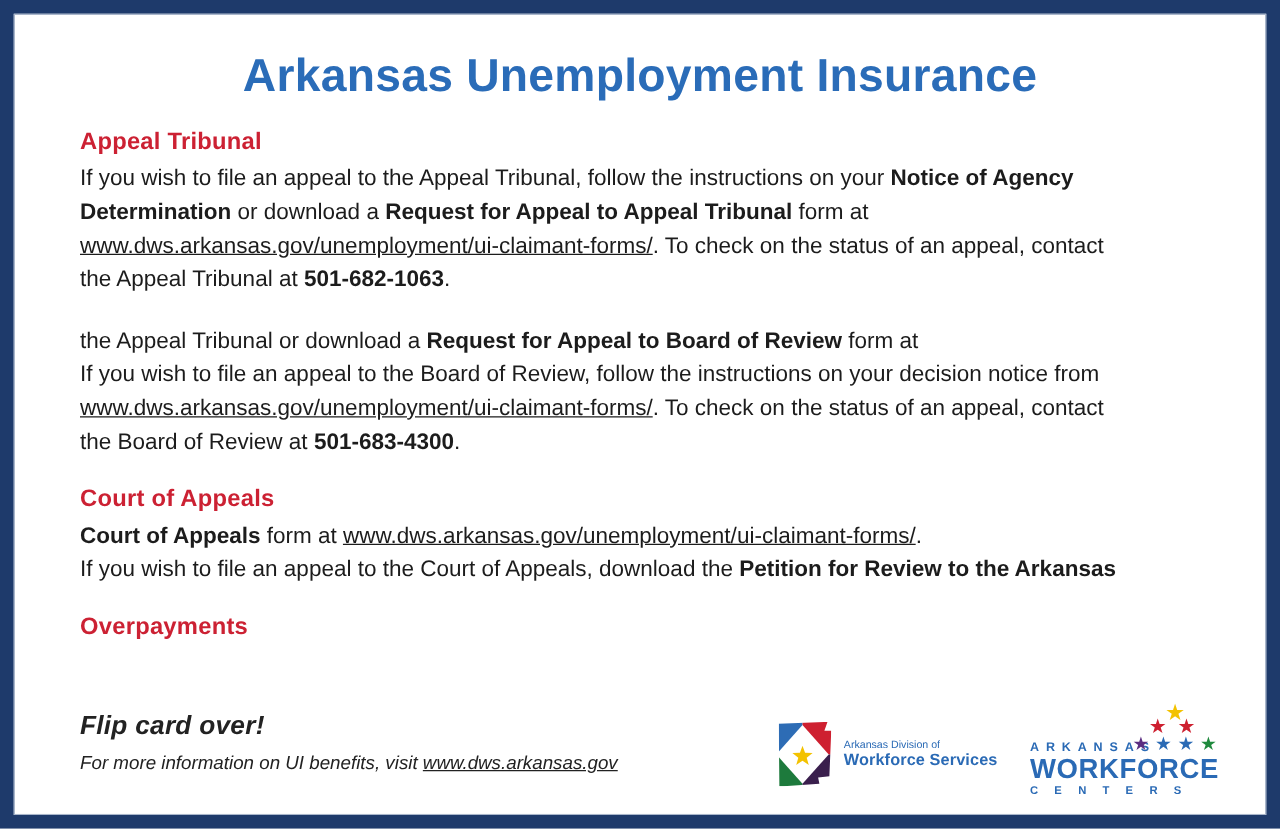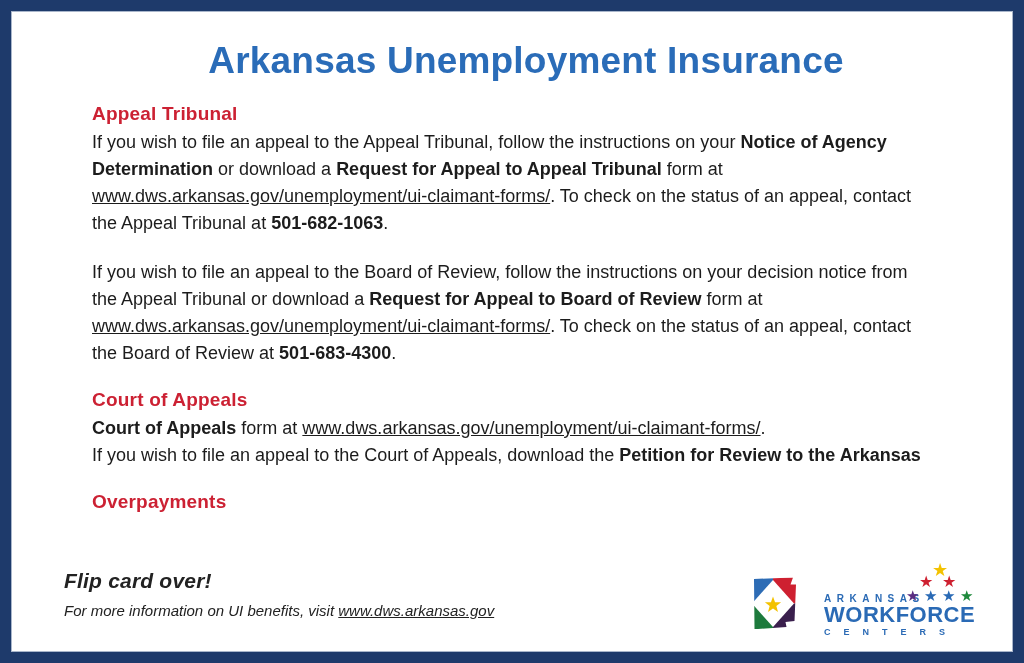--- a/index.html
+++ b/index.html
@@ -9,21 +9,21 @@
   .card {
     width: 1024px; height: 663px;
     border: 11px solid var(--navy, #1e3a6b);
     background: #fff;
   }
   .card-inner {
     width: 100%; height: 100%;
     border: 1px solid var(--inner-line, #a9b6cb);
     outline: 2px solid #ffffff;
     outline-offset: -3px;
-    padding: 28px 52px 0 80px;
+    padding: 28px 52px 0 52px;
     position: relative;
     overflow: hidden;
   }
 
   .page-title {
     text-align: center;
     color: var(--title-blue, #2a6cb8);
     font-size: 37px;
     font-weight: bold;
     letter-spacing: 0.2px;
@@ -102,22 +102,22 @@
           <div class="heading">Appeal Tribunal</div>
           <div class="para">
             <div class="line"><span>If you wish to file an appeal to the Appeal Tribunal, follow the instructions on your </span><span class="bold">Notice of Agency</span></div>
             <div class="line"><span class="bold">Determination</span><span> or download a </span><span class="bold">Request for Appeal to Appeal Tribunal</span><span> form at</span></div>
             <div class="line"><span class="doclink">www.dws.arkansas.gov/unemployment/ui-claimant-forms/</span><span>. To check on the status of an appeal, contact</span></div>
             <div class="line"><span>the Appeal Tribunal at </span><span class="bold">501-682-1063</span><span>.</span></div>
           </div>
         </div>
         <div class="section">
           <div class="para">
+            <div class="line"><span>the Appeal Tribunal or download a </span><span class="bold">Request for Appeal to Board of Review</span><span> form at</span></div>
             <div class="line"><span>If you wish to file an appeal to the Board of Review, follow the instructions on your decision notice from</span></div>
-            <div class="line"><span>the Appeal Tribunal or download a </span><span class="bold">Request for Appeal to Board of Review</span><span> form at</span></div>
             <div class="line"><span class="doclink">www.dws.arkansas.gov/unemployment/ui-claimant-forms/</span><span>. To check on the status of an appeal, contact</span></div>
             <div class="line"><span>the Board of Review at </span><span class="bold">501-683-4300</span><span>.</span></div>
           </div>
         </div>
         <div class="section">
           <div class="heading">Court of Appeals</div>
           <div class="para">
             <div class="line"><span class="bold">Court of Appeals</span><span> form at </span><span class="doclink">www.dws.arkansas.gov/unemployment/ui-claimant-forms/</span><span>.</span></div>
             <div class="line"><span>If you wish to file an appeal to the Court of Appeals, download the </span><span class="bold">Petition for Review to the Arkansas</span></div>
           </div>
@@ -146,20 +146,24 @@
             </defs>
             <g clip-path="url(#arclip)">
               <rect x="-20" y="-20" width="140" height="150" fill="#ffffff"></rect>
               <polygon points="50,8 8,55 -80,55 -80,-80 50,-80" style="fill:var(--flag-blue,#2d6cb5)"></polygon>
               <polygon points="50,8 92,55 180,55 180,-80 50,-80" style="fill:var(--flag-red,#ce2030)"></polygon>
               <polygon points="8,55 50,102 50,190 -80,190 -80,55" style="fill:var(--flag-green,#1d7a3c)"></polygon>
               <polygon points="92,55 50,102 50,190 180,190 180,55" style="fill:var(--flag-purple,#3a1f4d)"></polygon>
               <polygon points="50,41 54.1,52.3 66.2,52.7 56.7,60.2 60,71.8 50,65 40,71.8 43.3,60.2 33.8,52.7 45.9,52.3" style="fill:var(--star-yellow,#f3c200)"></polygon>
             </g>
           </svg>
+          <div class="dws-text">
+            <span class="l1">Arkansas Division of</span>
+            <span class="l2">Workforce Services</span>
+          </div>
         </div>
 
         <div class="awc-logo">
           <div class="awc-stars">
             <span class="st st-y">★</span>
             <span class="st st-r1">★</span>
             <span class="st st-r2">★</span>
             <span class="st st-p">★</span>
             <span class="st st-b1">★</span>
             <span class="st st-b2">★</span>

